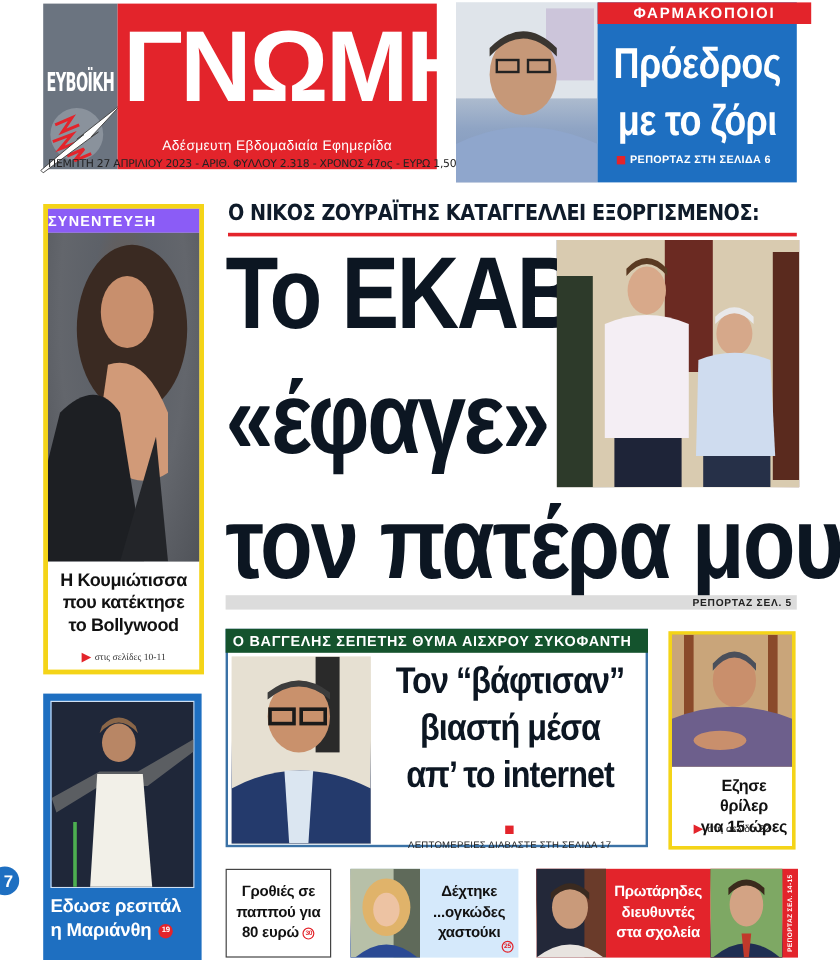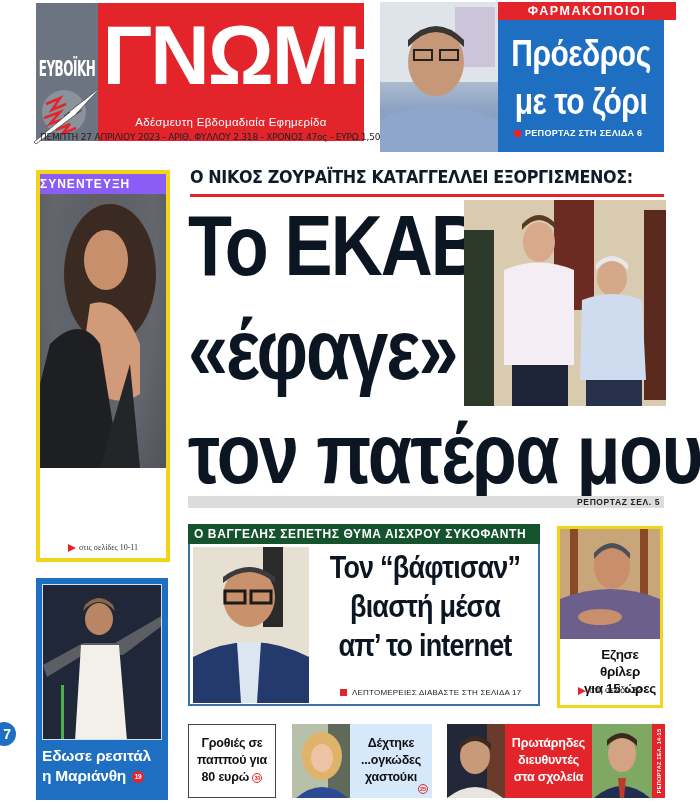--- a/index.html
+++ b/index.html
@@ -40,21 +40,21 @@
   .main-head-3 { left: 188px; top: 406px; font-weight: bold; font-size: 72px; line-height: 80px; color: #0c1622; letter-spacing: -1.5px; transform: scaleY(1.18); transform-origin: top; white-space: nowrap; }
   .main-photo { left: 464px; top: 200px; width: 202px; height: 206px; background: linear-gradient(90deg, #3b3326 0%, #5a4a36 15%, #c9b89a 40%, #e0d3b8 60%, #b7a283 85%, #6a3a26 100%); overflow: hidden; }
   .main-refbar { left: 188px; top: 496px; width: 476px; height: 12px; background: #dcdcdc; }
   .main-ref { left: 188px; top: 497px; width: 472px; text-align: right; font-size: 8.5px; font-weight: bold; color: #222; letter-spacing: 0.6px; }
 
   
   .sep-box { left: 188px; top: 524px; width: 352px; height: 182px; border: 2px solid #3b72a6; background: #fff; }
   .sep-kicker { left: 188px; top: 524px; width: 352px; height: 20px; background: #14532d; color: #fff; font-weight: bold; font-size: 12px; letter-spacing: 0.6px; line-height: 20px; padding-left: 6px; white-space: nowrap; }
   .sep-photo { left: 193px; top: 547px; width: 116px; height: 156px; background: linear-gradient(180deg, #e9e3d6 0%, #ddd6c6 45%, #2b3f6c 65%, #233660 100%); overflow: hidden; }
   .sep-head { left: 312px; top: 548px; width: 226px; text-align: center; font-weight: bold; font-size: 27px; line-height: 34px; color: #0c1622; letter-spacing: -0.8px; transform: scaleY(1.15); transform-origin: top; }
-  .sep-ref { left: 340px; top: 688px; font-size: 8px; color: #222; display: flex; align-items: center; gap: 5px; letter-spacing: 0.2px; }
+  .sep-ref { left: 340px; top: 688px; font-size: 8px; color: #222; display: flex; align-items: center; gap: 5px; letter-spacing: 0.2px; flex-direction: column; }
 
   
   .thr-box { left: 557px; top: 526px; width: 106px; height: 182px; border: 3px solid #f4d418; background: #fff; }
   .thr-photo { left: 560px; top: 529px; width: 100px; height: 110px; background: linear-gradient(180deg, #7a4a2c 0%, #b88a5a 25%, #6e6886 55%, #5b4f7a 100%); overflow: hidden; }
   .thr-head { left: 560px; top: 646px; width: 100px; text-align: center; font-weight: bold; font-size: 13.5px; line-height: 17px; color: #111; letter-spacing: -0.3px; padding-left: 20px; }
   .thr-ref { left: 560px; top: 685px; width: 100px; text-align: center; font-size: 8.5px; color: #222; }
 
   
   .mar-box { left: 36px; top: 578px; width: 132px; height: 222px; background: #1e6fc1; }
   .mar-photo { left: 42px; top: 584px; width: 120px; height: 156px; background: linear-gradient(180deg, #1a2233 0%, #243049 50%, #1c2433 100%); border: 1px solid #cfe0f3; overflow: hidden; }
@@ -120,20 +120,23 @@
 <div class="abs intv-photo">
   <svg width="126" height="274" viewBox="0 0 126 274">
     <ellipse cx="70" cy="80" rx="46" ry="70" fill="#3a2a22"></ellipse>
     <ellipse cx="66" cy="66" rx="22" ry="30" fill="#c88f6d"></ellipse>
     <path d="M50 110 Q80 100 100 150 L100 200 Q70 220 40 180 Z" fill="#d19a78"></path>
     <path d="M10 150 Q40 120 60 150 L80 274 L0 274 L0 190 Z" fill="#1d1f23"></path>
     <path d="M90 170 L100 274 L60 274 Z" fill="#232529"></path>
   </svg>
 </div>
 <div class="abs intv-head">
+  <div>Η Κουμιώτισσα</div>
+  <div>που κατέκτησε</div>
+  <div>το Bollywood</div>
 </div>
 <div class="abs intv-ref">
   <span class="tri-red"></span><span>στις σελίδες 10-11</span>
 </div>
 
 <div class="abs main-kicker">Ο ΝΙΚΟΣ ΖΟΥΡΑΪΤΗΣ ΚΑΤΑΓΓΕΛΛΕΙ ΕΞΟΡΓΙΣΜΕΝΟΣ:</div>
 <div class="abs main-redrule"></div>
 <div class="abs main-head-1">Το ΕΚΑΒ</div>
 <div class="abs main-head-2">«έφαγε»</div>
 <div class="abs main-head-3">τον πατέρα μου</div>

